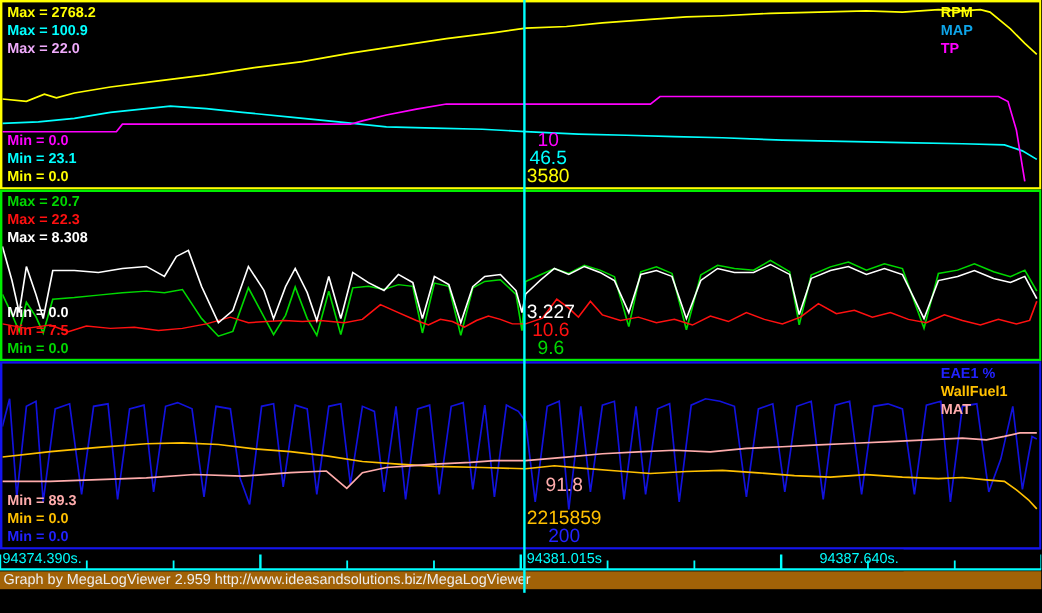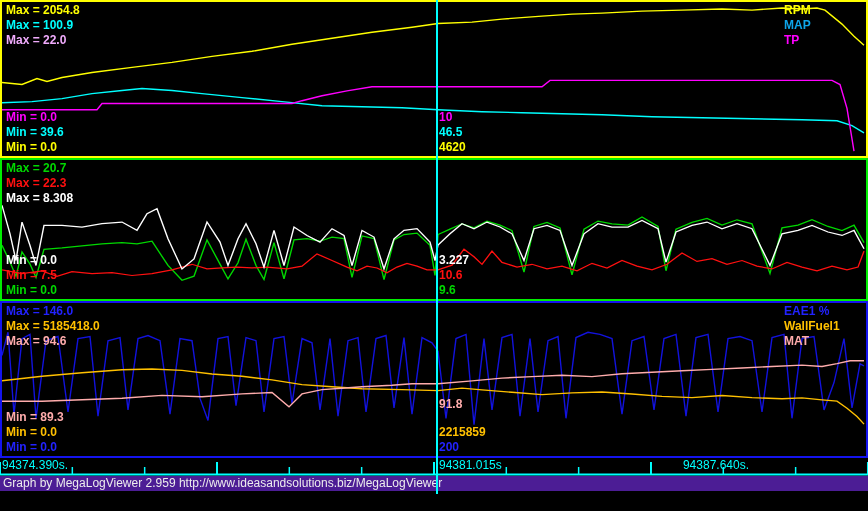--- a/index.html
+++ b/index.html
@@ -6,55 +6,55 @@
   .app{position:relative;width:868px;height:511px;background:#000;
        font-family:"Liberation Sans",sans-serif;overflow:hidden;}
   .panel{position:relative;width:868px;box-sizing:border-box;
          border:2px solid #fff;background:#000;}
   .plot{position:absolute;left:0;top:0;width:100%;height:100%;display:block;}
   .maxbox{position:absolute;top:1px;left:4px;z-index:3;}
   .minbox{position:absolute;bottom:1px;left:4px;z-index:3;}
   .cvbox{position:absolute;bottom:1px;left:437px;z-index:3;}
   .legend{position:absolute;top:1px;left:782px;z-index:3;}
   .lbl{font-size:12px;line-height:15px;font-weight:bold;white-space:pre;}
-  .cv{font-size:12px;line-height:15px;font-weight:bold;white-space:pre;}
+  .cv{font-size:16px;line-height:15px;font-weight:normal;white-space:pre;text-align:center;}
   .cursor-line{position:absolute;top:0;width:1.5px;height:494px;
                z-index:5;}
   .time-axis{position:relative;width:753px;height:18px;background:#000;}
   .time-axis .tlabel{position:absolute;top:1px;font-size:12px;line-height:13px;}
   #axis-svg{position:absolute;left:0;bottom:0;}
-  .status-bar{width:868px;height:15px;background:#4c1d95;color:#ededed;
+  .status-bar{width:868px;height:15px;background:#a16207;color:#ededed;
               font-size:12px;line-height:15px;padding-left:3px;box-sizing:border-box;
               white-space:nowrap;overflow:hidden;}
 </style>
 </head>
 <body>
 
 <div class="app">
 
   <div class="panel" style="height: 158px; border-color: rgb(255, 255, 0);">
     <svg class="plot" viewBox="0 0 864 154" preserveAspectRatio="none">
         <polyline points="0,80.5 20,82.5 35,76.5 45,79.5 60,75.5 90,70.5 130,65.4 170,60.4 210,54.4 250,49.3 290,42.3 330,36.2 370,30.2 410,25.2 436,21.5 470,20.1 500,17.1 540,14.1 570,12.1 600,11.1 640,9.1 680,8.1 720,7.0 750,8.1 780,6.0 800,7.0 815,6.0 823,8.1 840,22.1 852,34.2 862,43.3" fill="none" stroke="#ffff00" stroke-width="1.4"></polyline>
         <polyline points="0,100.8 30,99.6 60,96.6 90,91.6 120,88.5 140,86.5 170,88.5 200,91.6 240,95.6 280,99.6 320,103.7 360,104.7 400,105.7 436,107.7 480,109.7 520,110.7 560,111.8 600,112.8 650,114.8 700,115.8 750,116.8 800,117.8 835,118.8 850,123.7 862,130.8" fill="none" stroke="#00ffff" stroke-width="1.4"></polyline>
         <polyline points="0,107.8 95,107.8 100,101.5 290,101.5 300,98.7 320,93.8 345,88.9 370,84.7 540,84.7 548,78.4 830,78.4 838,82.6 845,106.4 852,149.1" fill="none" stroke="#ff00ff" stroke-width="1.4"></polyline>
       </svg>
     <div class="maxbox">
-      <div class="lbl" style="color: rgb(255, 255, 0);">Max = 2054.8</div>
+      <div class="lbl" style="color: rgb(255, 255, 0);">Max = 2768.2</div>
       <div class="lbl" style="color: rgb(0, 255, 255);">Max = 100.9</div>
       <div class="lbl" style="color: #f0abfc;">Max = 22.0</div>
     </div>
     <div class="minbox">
       <div class="lbl" style="color: rgb(255, 0, 255);">Min = 0.0</div>
-      <div class="lbl" style="color: rgb(0, 255, 255);">Min = 39.6</div>
+      <div class="lbl" style="color: rgb(0, 255, 255);">Min = 23.1</div>
       <div class="lbl" style="color: rgb(255, 255, 0);">Min = 0.0</div>
     </div>
     <div class="cvbox">
       <div class="cv" style="color: rgb(255, 0, 255);">10</div>
       <div class="cv" style="color: rgb(0, 255, 255);">46.5</div>
-      <div class="cv" style="color: rgb(255, 255, 0);">4620</div>
+      <div class="cv" style="color: rgb(255, 255, 0);">3580</div>
     </div>
     <div class="legend">
       <div class="lbl" style="color: rgb(255, 255, 0);">RPM</div>
       <div class="lbl" style="color: #0ea5e9;">MAP</div>
       <div class="lbl" style="color: rgb(255, 0, 255);">TP</div>
     </div>
   </div>
 
   <div class="panel" style="height: 143px; border-color: rgb(0, 238, 0);">
     <svg class="plot" viewBox="0 0 864 159" preserveAspectRatio="none">
@@ -78,25 +78,20 @@
       <div class="cv" style="color: rgb(0, 216, 0);">9.6</div>
     </div>
   </div>
 
   <div class="panel" style="height: 157px; border-color: rgb(20, 20, 238);">
     <svg class="plot" viewBox="0 0 864 153" preserveAspectRatio="none">
         <polyline points="0,52.4 6,29.3 12,111.1 20,35.6 28,31.4 34,115.3 44,37.7 56,33.5 66,109.0 76,35.6 88,33.5 96,113.2 106,37.7 118,34.6 126,106.9 136,35.6 146,32.5 158,37.7 168,111.1 178,35.6 190,37.7 198,95.4 206,117.4 216,35.6 226,33.5 234,102.7 244,34.6 254,37.7 262,109.0 272,35.6 282,33.5 290,100.6 300,35.6 310,39.8 318,106.9 328,35.6 336,113.2 346,37.7 356,34.6 364,109.0 374,35.6 384,32.5 392,104.8 402,34.6 410,111.1 420,34.6 430,39.8 436,48.2 444,115.3 454,35.6 464,31.4 472,121.6 482,35.6 490,106.9 500,34.6 510,31.4 518,113.2 528,35.6 536,109.0 546,37.7 556,33.5 564,115.3 574,34.6 586,29.3 598,31.4 610,35.6 620,111.1 630,37.7 642,33.5 652,106.9 662,35.6 674,31.4 684,113.2 694,34.6 706,31.4 716,109.0 726,35.6 738,33.5 750,37.7 760,109.0 770,34.6 782,31.4 790,115.3 800,35.6 812,33.5 822,106.9 832,79.6 842,35.6 850,104.8 858,60.8 862,62.9" fill="none" stroke="#1212dd" stroke-width="1.4"></polyline>
         <polyline points="0,77.8 40,73.3 80,69.8 120,66.8 150,66.0 180,67.4 210,71.0 240,73.3 270,76.9 300,81.6 330,83.7 360,85.7 400,86.6 436,87.6 460,85.1 480,86.9 510,89.3 540,91.6 570,89.9 600,89.0 630,91.0 660,93.4 690,94.6 720,92.5 750,94.6 780,95.8 800,94.9 820,96.9 835,98.1 845,105.2 855,113.5 862,121.1" fill="none" stroke="#ffc000" stroke-width="1.4"></polyline>
         <polyline points="0,98.2 40,98.2 80,96.7 120,95.3 160,92.4 200,93.8 240,90.9 270,89.5 287,103.9 300,90.9 320,86.6 340,85.2 360,83.7 390,82.3 410,80.8 436,80.8 470,77.9 500,75.1 530,73.6 560,72.2 590,73.6 620,70.7 650,69.3 680,67.8 710,66.4 740,65.0 770,63.5 800,62.1 820,63.5 835,60.6 848,57.7 862,57.7" fill="none" stroke="#ffacac" stroke-width="1.4"></polyline>
       </svg>
-    <div class="maxbox">
-      <div class="lbl" style="color: rgb(34, 34, 255);">Max = 146.0</div>
-      <div class="lbl" style="color: rgb(255, 192, 0);">Max = 5185418.0</div>
-      <div class="lbl" style="color: rgb(255, 172, 172);">Max = 94.6</div>
-    </div>
     <div class="minbox">
       <div class="lbl" style="color: rgb(255, 172, 172);">Min = 89.3</div>
       <div class="lbl" style="color: rgb(255, 192, 0);">Min = 0.0</div>
       <div class="lbl" style="color: rgb(34, 34, 255);">Min = 0.0</div>
     </div>
     <div class="cvbox">
       <div class="cv" style="color: rgb(255, 172, 172);">91.8</div>
       <div class="cv" style="color: rgb(255, 192, 0); margin-top: 13px;">2215859</div>
       <div class="cv" style="color: rgb(34, 34, 255);">200</div>
     </div>

